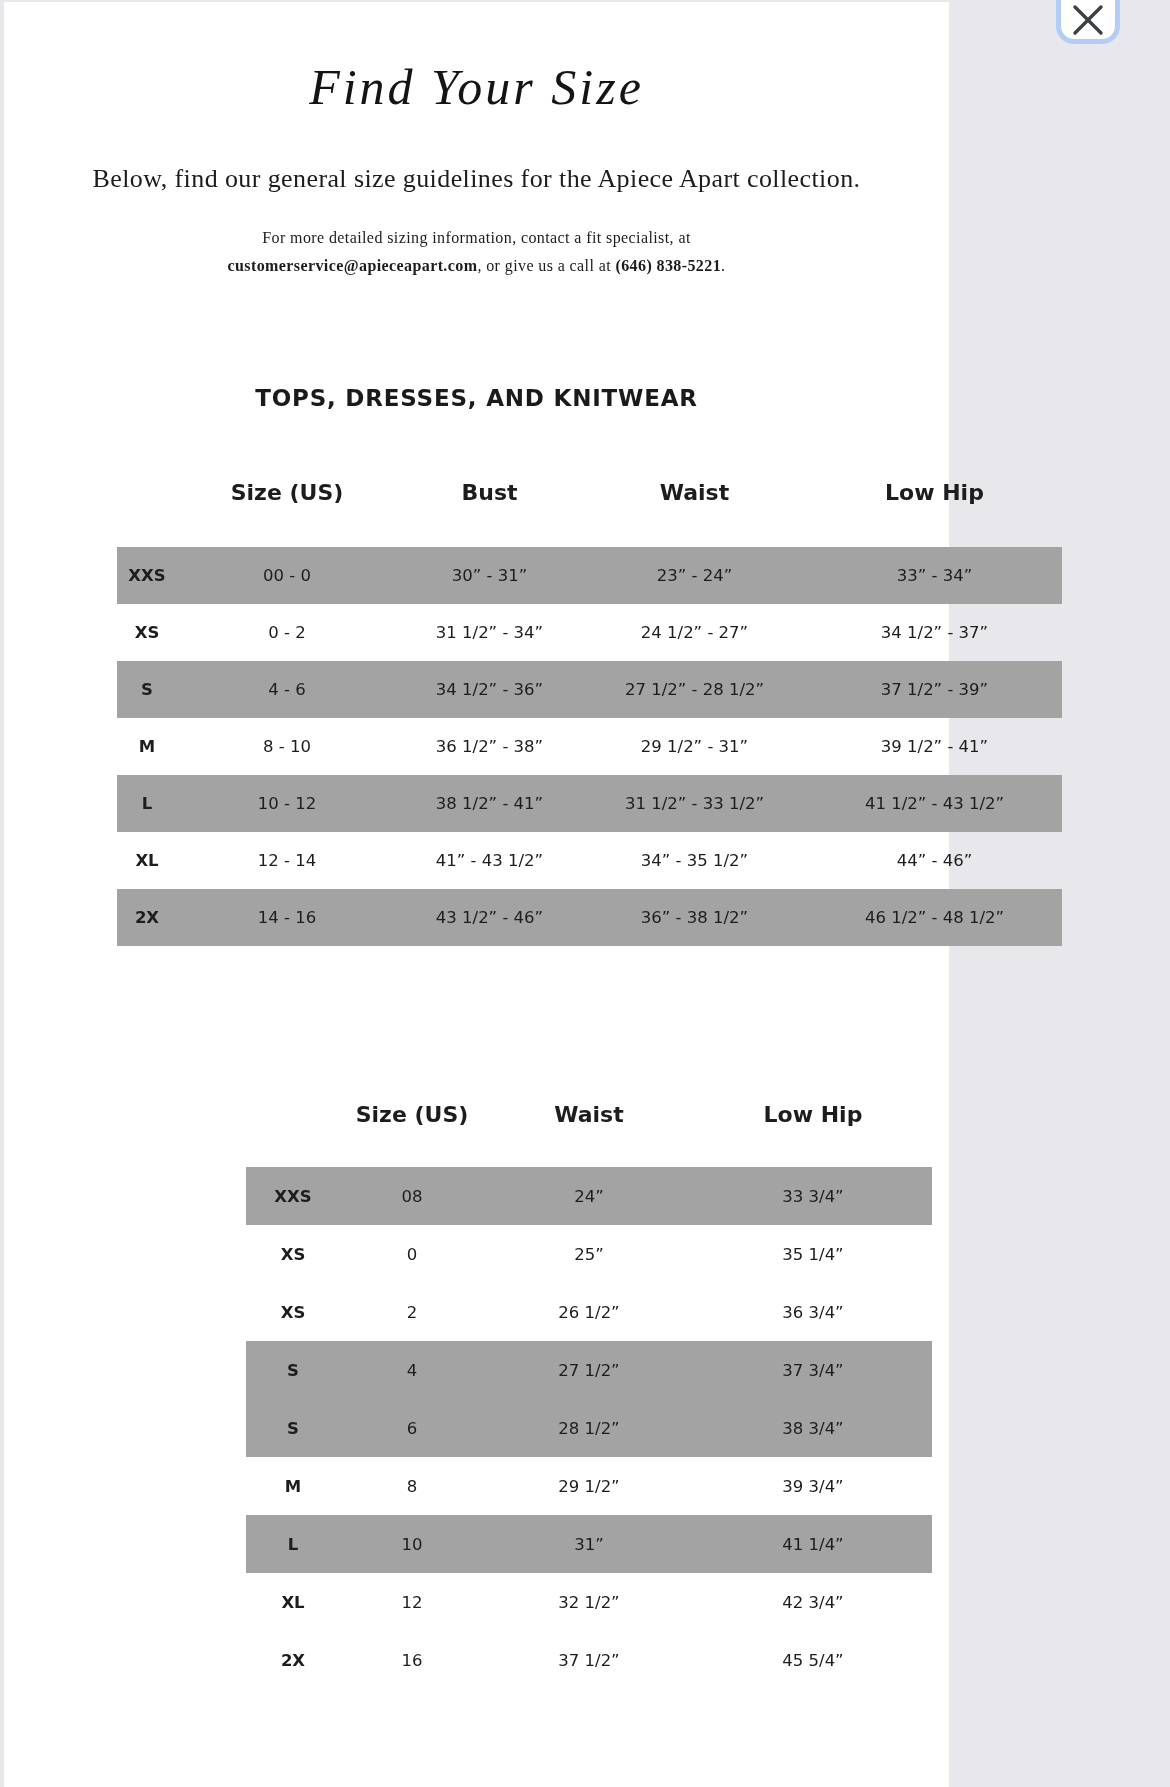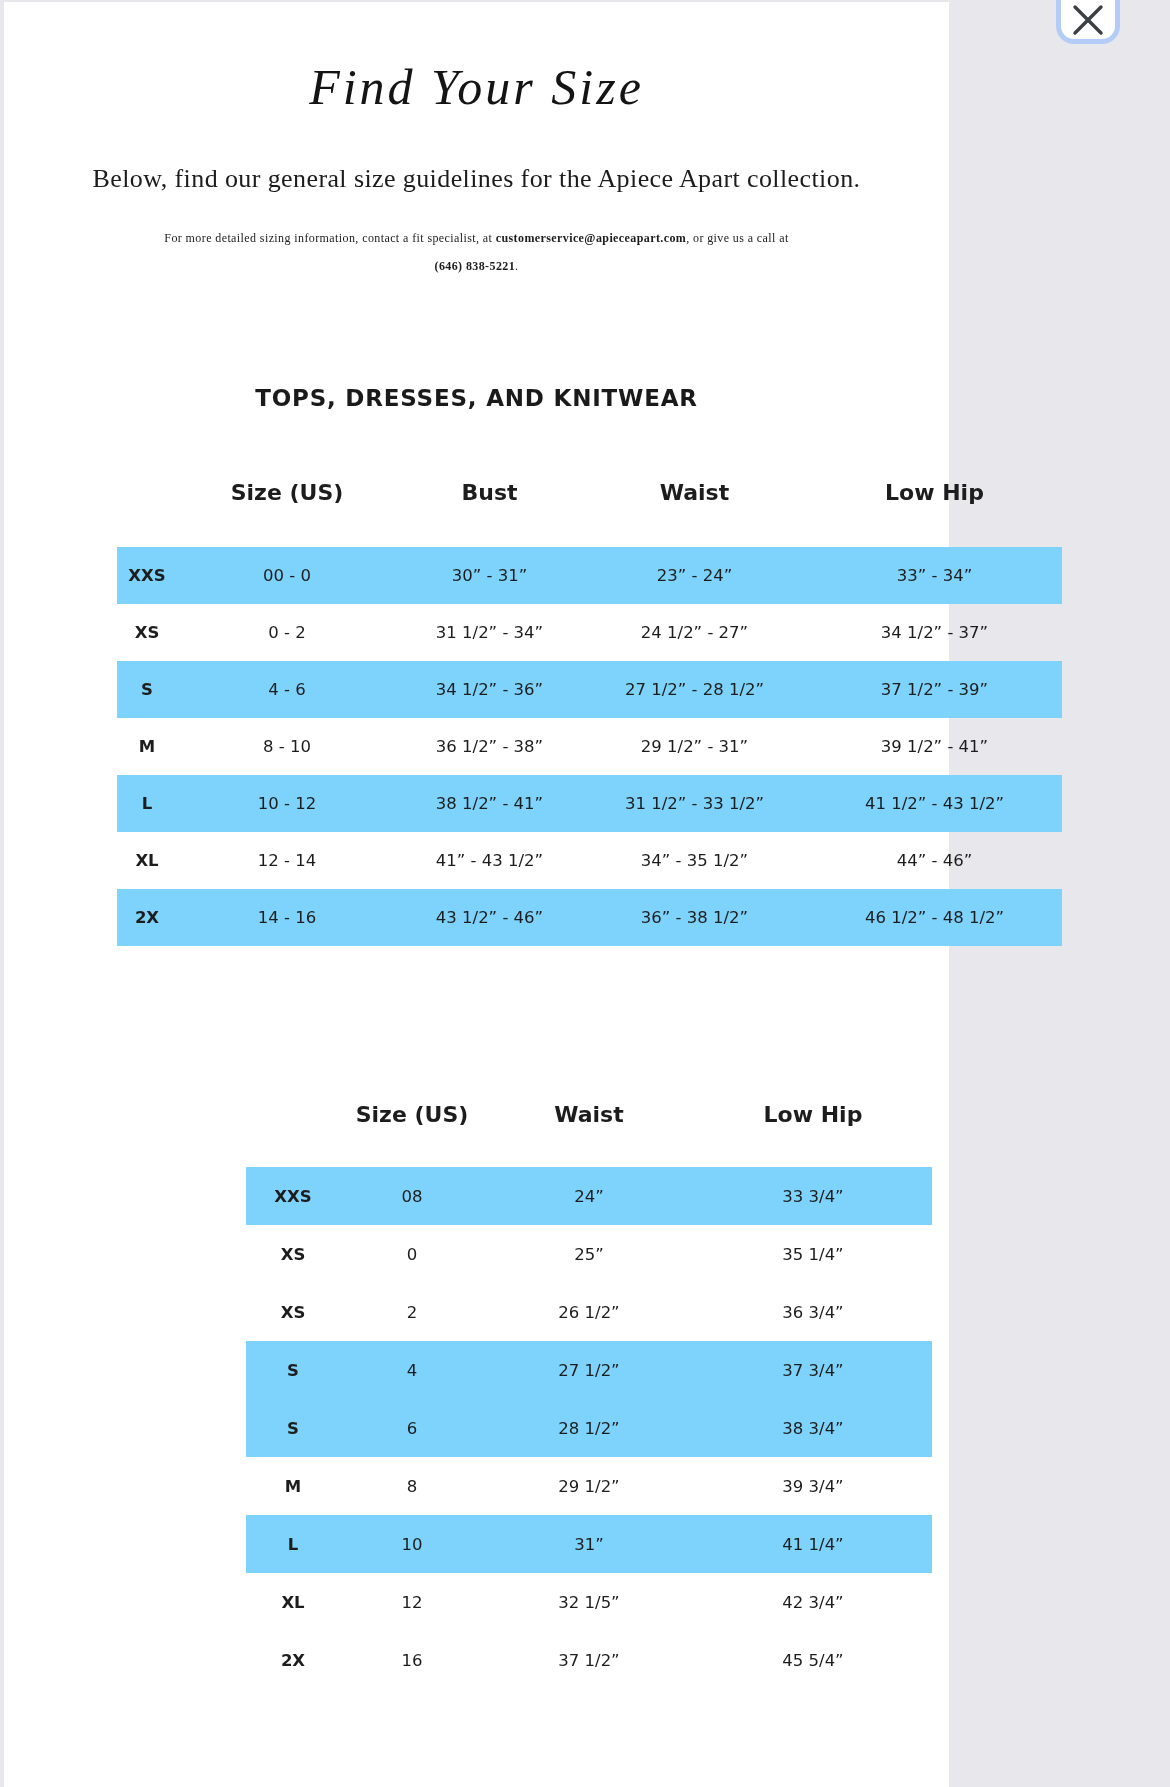--- a/index.html
+++ b/index.html
@@ -33,21 +33,21 @@
   .intro{
     position:absolute;top:162px;left:0;width:100%;
     text-align:center;
     font-family:"Liberation Serif",serif;
     font-size:26px;letter-spacing:0.4px;color:#1c1c1c;
   }
   .contact{
     position:absolute;top:222px;left:50%;transform:translateX(-50%);
     width:640px;text-align:center;
     font-family:"Liberation Serif",serif;
-    font-size:12px;line-height:28px;letter-spacing:0.4px;color:#1c1c1c;
+    font-size:16px;line-height:28px;letter-spacing:0.4px;color:#1c1c1c;
   }
   .contact b{font-weight:700;}
   .section-title{
     position:absolute;left:0;width:100%;text-align:center;
     font-family:"DejaVu Sans",sans-serif;
     font-weight:700;font-size:23px;letter-spacing:0.8px;color:#1a1a1a;
   }
   .section-title.tops{top:383px;}
   .section-title.pants{top:1028px;}
   
@@ -55,21 +55,21 @@
   .t1{left:113px;top:462px;width:945px;}
   .t2{left:242px;top:1084px;width:686px;}
   .thead,.trow{display:grid;align-items:center;}
   .t1 .thead,.t1 .trow{grid-template-columns:60px 220px 185px 225px 255px;}
   .t2 .thead,.t2 .trow{grid-template-columns:94px 144px 210px 238px;}
   .thead{height:56px;font-weight:700;font-size:22px;}
   .t1 .rows{margin-top:27px;}
   .t2 .rows{margin-top:25px;}
   .trow{height:57px;font-size:16.5px;}
   .t2 .trow{height:58px;}
-  .trow.shaded{background:#7dd3fc;}
+  .trow.shaded{background:#a3a3a3;}
   .cell{text-align:center;white-space:nowrap;}
   .cell.size-label{font-weight:700;}
   .cell.data-cell{font-weight:500;}
   .hcell{text-align:center;}
 </style>
 </head>
 <body>
 
 <div class="modal">
 
@@ -189,21 +189,21 @@
         </div>
         <div class="trow shaded">
           <div class="cell size-label">L</div>
           <div class="cell data-cell">10</div>
           <div class="cell data-cell">31”</div>
           <div class="cell data-cell">41 1/4”</div>
         </div>
         <div class="trow">
           <div class="cell size-label">XL</div>
           <div class="cell data-cell">12</div>
-          <div class="cell data-cell">32 1/5”</div>
+          <div class="cell data-cell">32 1/2”</div>
           <div class="cell data-cell">42 3/4”</div>
         </div>
         <div class="trow">
           <div class="cell size-label">2X</div>
           <div class="cell data-cell">16</div>
           <div class="cell data-cell">37 1/2”</div>
           <div class="cell data-cell">45 5/4”</div>
         </div>
       </div>
   </div>

